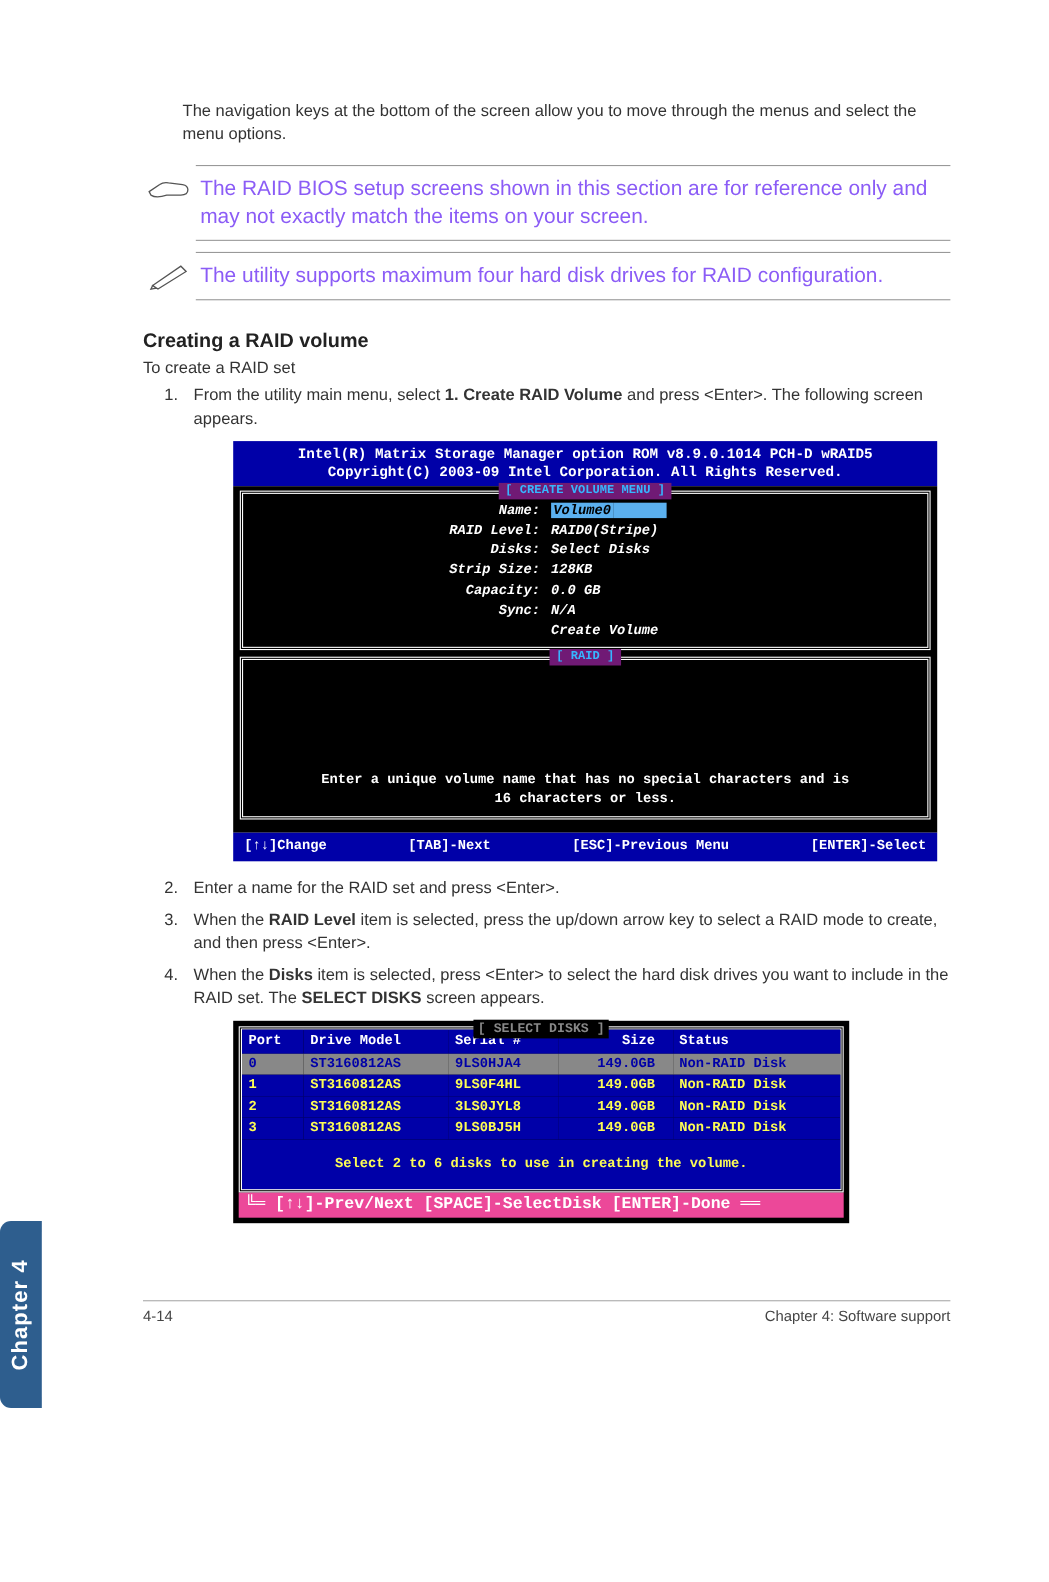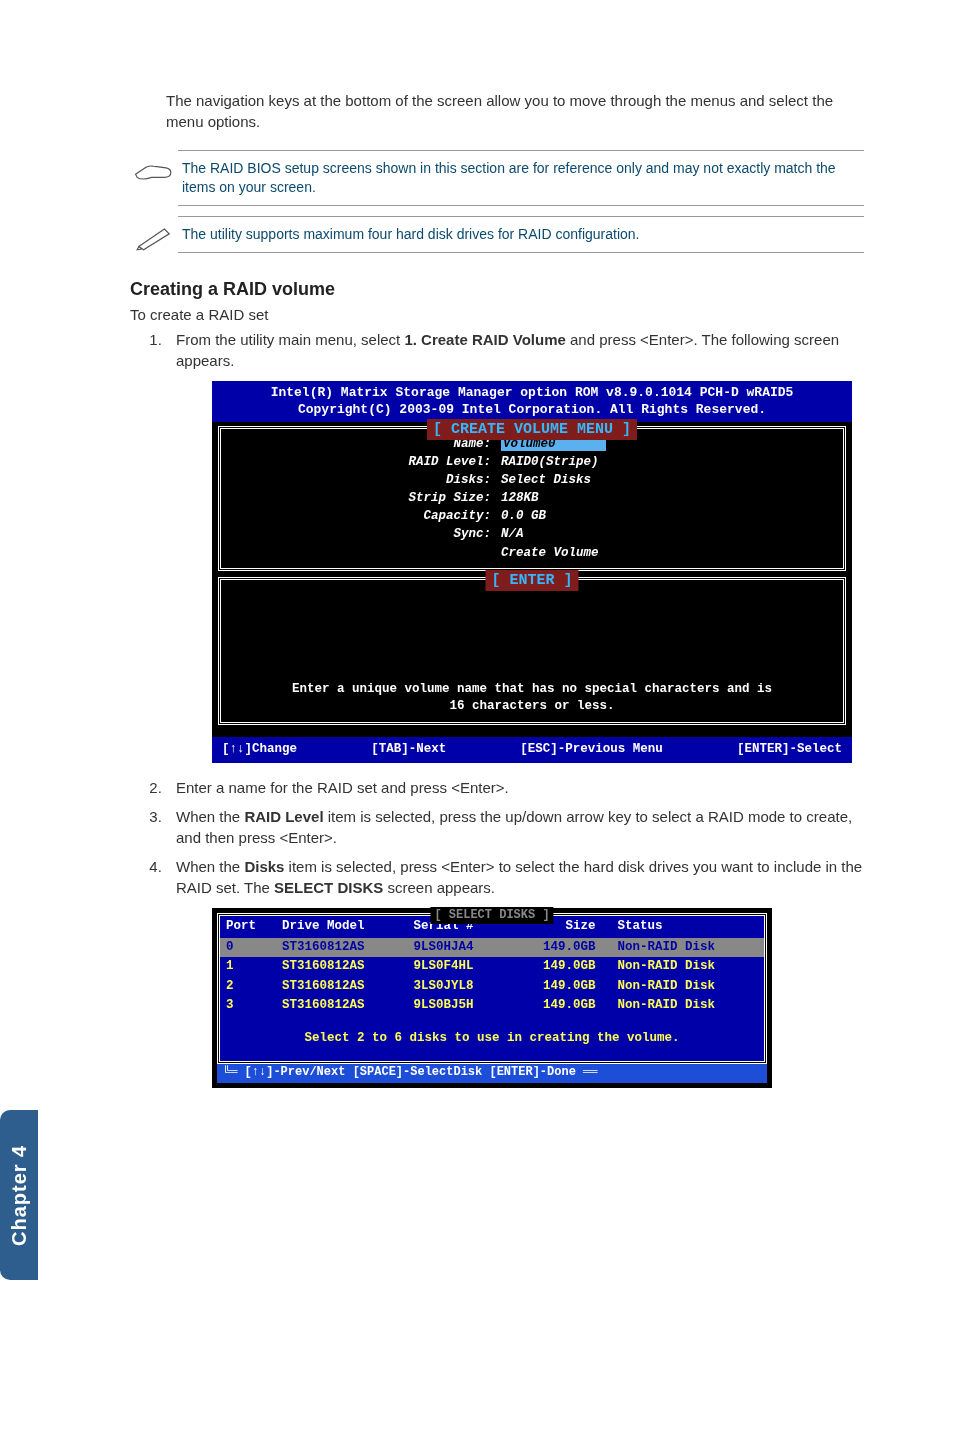--- a/index.html
+++ b/index.html
@@ -34,23 +34,23 @@
     align-items: center;
     justify-content: center;
     padding-top: 6px;
   }
   .note-icon svg { width: 40px; height: 30px; }
   .note-text-wrap {
     flex: 1;
     border-top: 1px solid #999;
     border-bottom: 1px solid #999;
     padding: 8px 0 8px 4px;
-    font-size: 14px;
+    font-size: 19px;
     line-height: 1.35;
-    color: #0c4a6e;
+    color: #8b5cf6;
   }
   h3.section-title {
     font-size: 18px;
     font-weight: bold;
     margin: 26px 0 6px 0;
     color: #222;
   }
   .sub-intro {
     font-size: 15px;
     margin: 0 0 6px 0;
@@ -92,24 +92,24 @@
     border: 3px double #fff;
     padding: 6px 10px;
     margin-bottom: 6px;
     position: relative;
   }
   .bios-frame-title {
     position: absolute;
     top: -10px;
     left: 50%;
     transform: translateX(-50%);
-    background: #7f1d1d;
+    background: #701a75;
     color: #36b6ff;
     padding: 0 6px;
-    font-size: 15px;
+    font-size: 11px;
     font-weight: bold;
   }
   .bios-kv {
     display: flex;
     font-size: 12.5px;
     font-weight: bold;
     line-height: 1.45;
     color: #fff;
     font-style: italic;
   }
@@ -186,22 +186,22 @@
   .bios2-msg {
     text-align: center;
     color: #fdfd54;
     background: #0000a8;
     font-size: 12.5px;
     font-weight: bold;
     padding: 14px 0 14px 0;
   }
   .bios2-footer {
     color: #fff;
-    background: #1d4ed8;
-    font-size: 12px;
+    background: #ec4899;
+    font-size: 15px;
     font-weight: bold;
     padding: 0 6px 2px 6px;
   }
 
   
   .side-tab {
     position: absolute;
     left: 0;
     top: 1110px;
     width: 38px;
@@ -297,21 +297,21 @@
             <div class="bios-kv">
                 <div class="k">Sync:</div>
                 <div class="v">N/A</div>
               </div>
             <div class="bios-kv">
                 <div class="k"></div>
                 <div class="v">Create Volume</div>
               </div>
           </div>
           <div class="bios-frame">
-            <div class="bios-frame-title">[ ENTER ]</div>
+            <div class="bios-frame-title">[ RAID ]</div>
             <div class="bios-help-body">
               <div>
                 <div>Enter a unique volume name that has no special characters and is</div>
                 <div>16 characters or less.</div>
               </div>
             </div>
           </div>
         </div>
         <div class="bios-footer">
           <span>[↑↓]Change</span>
@@ -374,16 +374,20 @@
             </tr>
           </tbody>
             </table>
           <div class="bios2-msg">Select 2 to 6 disks to use in creating the volume.</div>
         </div>
         <div class="bios2-footer">╚═ <span>[↑↓]-Prev/Next [SPACE]-SelectDisk [ENTER]-Done</span> ══</div>
       </div>
     </li>
   </ol>
 
+  <div class="page-footer">
+    <span>4-14</span>
+    <span>Chapter 4: Software support</span>
+  </div>
 
 </div>
 
 <div class="side-tab">Chapter 4</div>
 
 </body></html>

